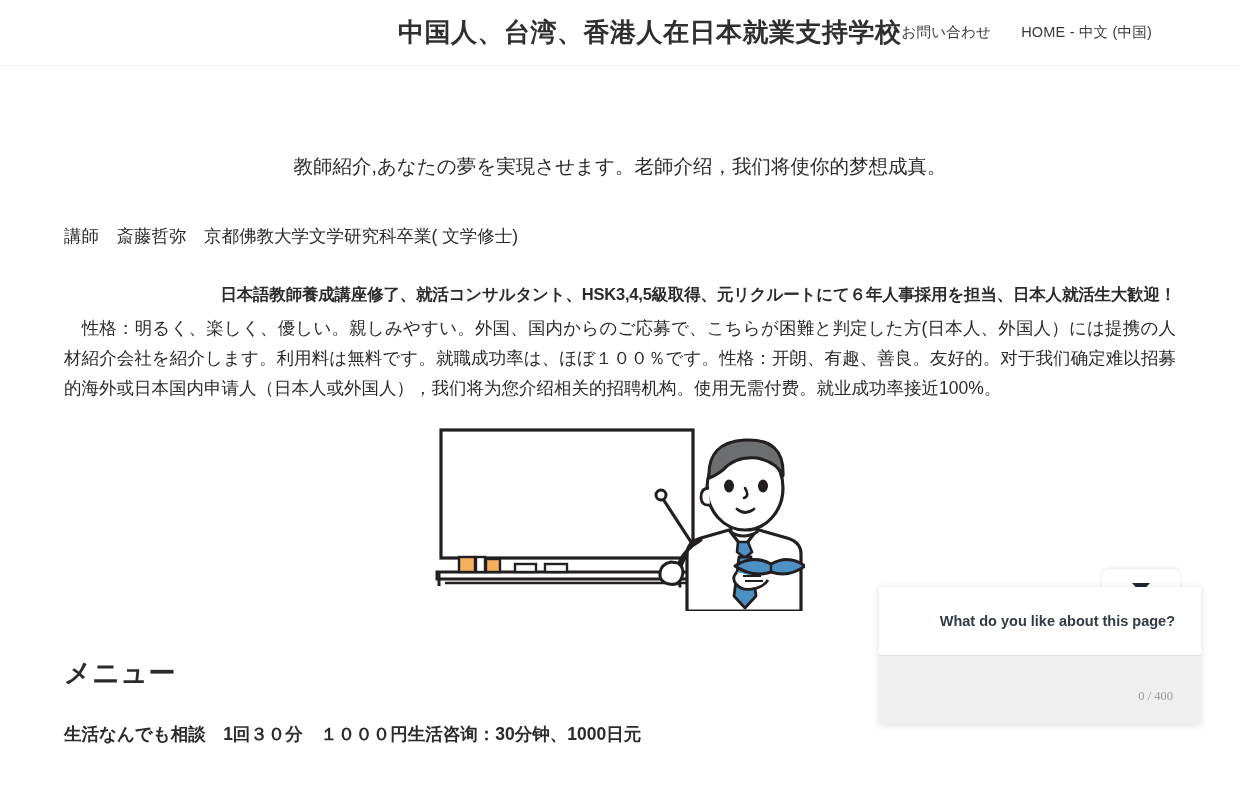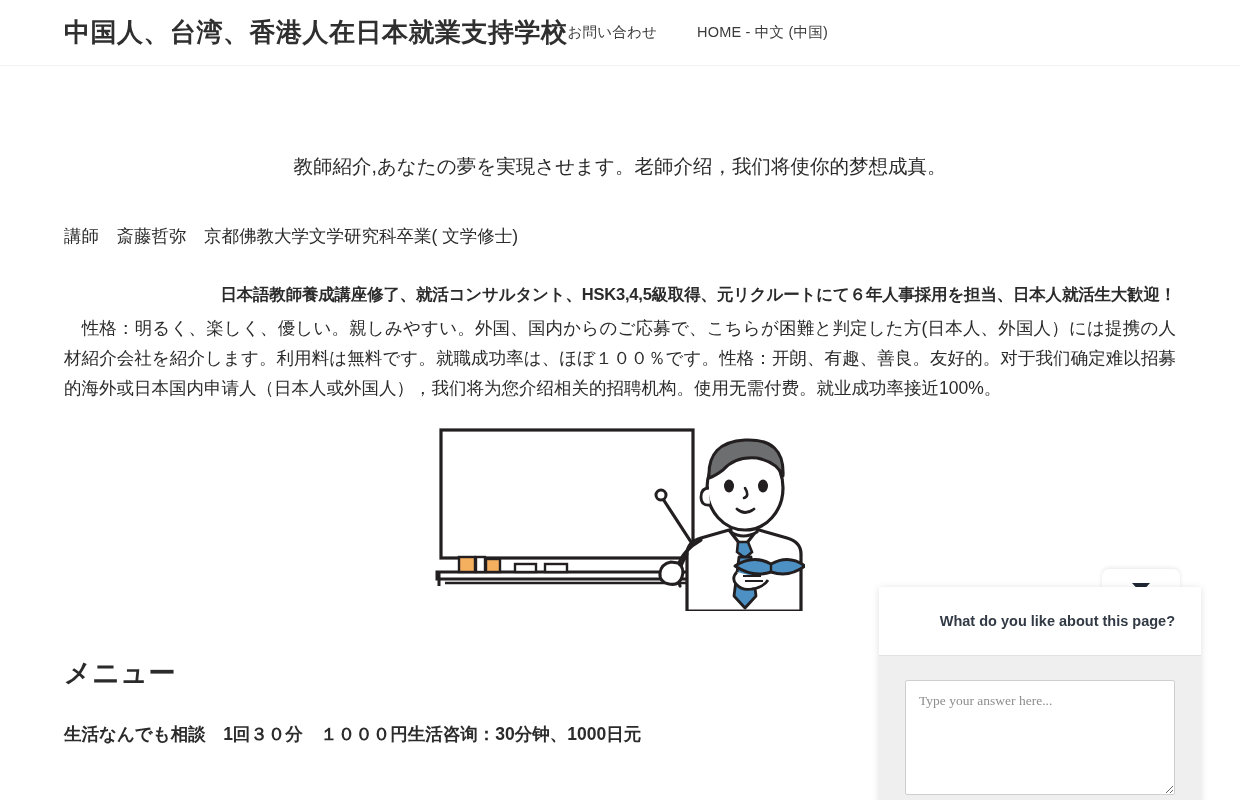--- a/index.html
+++ b/index.html
@@ -18,36 +18,36 @@
 
   
   .site-header {
     position: relative;
     height: 66px;
     width: 1240px;
     background: #ffffff;
     border-bottom: 1px solid #f2f2f2;
     display: flex;
     align-items: center;
-    justify-content: flex-start;
+    justify-content: flex-end;
     padding: 0 64px 0 64px;
   }
   .site-title {
     font-size: 26px;
     font-weight: 700;
     letter-spacing: .5px;
     color: #2f2f2f;
     line-height: 1.1;
     white-space: nowrap;
   }
   .main-nav {
     display: flex;
     align-items: center;
-    gap: 40px;
-    margin-right: 16px;
+    gap: 30px;
+    margin-right: 24px;
   }
   .nav-link {
     font-size: 14.5px;
     color: #3a3a3a;
     text-decoration: none;
     white-space: nowrap;
     letter-spacing: .2px;
   }
 
   
@@ -292,19 +292,18 @@
 
   <aside class="feedback-widget">
     <div class="fb-collapse-tab">
       <span class="fb-chevron"></span>
     </div>
     <div class="fb-panel">
       <div class="fb-question-bar">
         <div class="fb-question">What do you like about this page?</div>
       </div>
       <div class="fb-body">
-        <textarea class="fb-textarea" placeholder="Type your answer here..." style=""></textarea>
         <div class="fb-counter">0 / 400</div>
       </div>
 
     </div>
   </aside>
 </main>
 
 </body></html>

